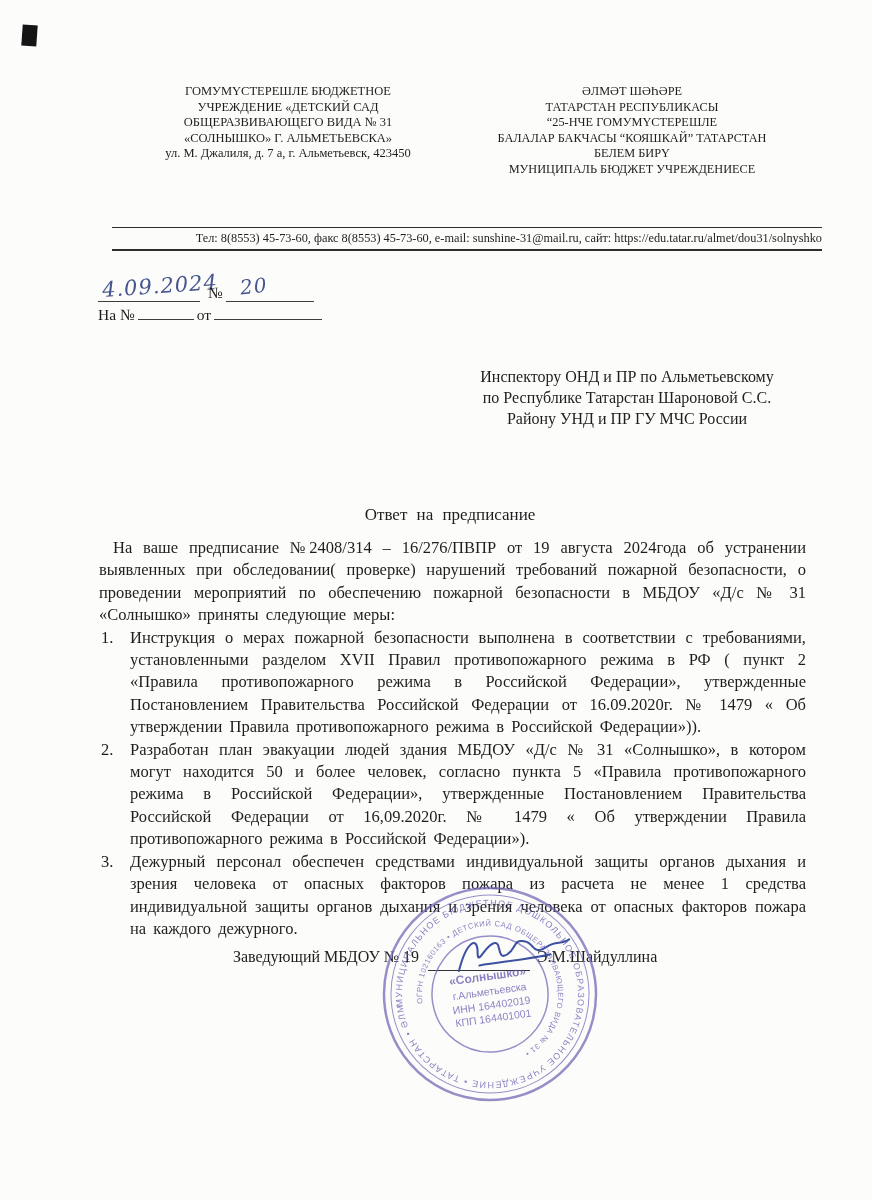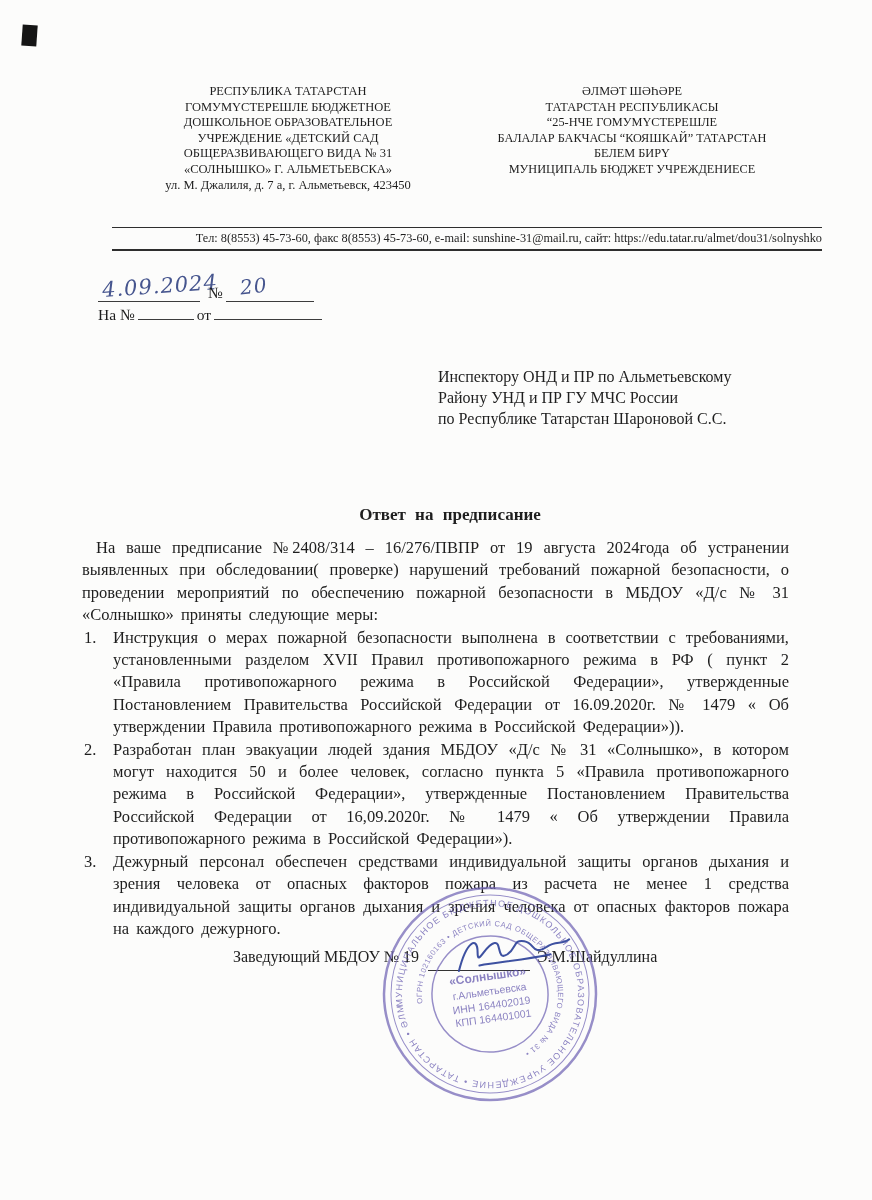--- a/index.html
+++ b/index.html
@@ -46,28 +46,28 @@
     position:absolute; left:240px; top:274px; font-size:20px;
     transform:rotate(-6deg); letter-spacing:1px;
   }
   .u-number { position:absolute; left:226px; top:301px; width:88px; height:0; border-top:1.5px solid #3c3c3c; }
   .ref-row2 { position:absolute; left:98px; top:306px; font-size:15.5px; white-space:nowrap;text-align:right; }
   .blank { display:inline-block; height:14px; border-bottom:1.5px solid #3c3c3c; vertical-align:baseline; margin:0 3px; }
   .blank-1 { width:56px; }
   .blank-2 { width:108px; }
   .recipient-block {
     position:absolute; left:438px; top:366px; width:378px;
-    text-align:left; font-size:16px; line-height:21px;
+    text-align:center; font-size:16px; line-height:21px;
   }
   .doc-title {
     position:absolute; left:136px; top:505px; width:628px;
-    text-align:center; font-size:17px; font-weight:bold; word-spacing:5px;
+    text-align:center; font-size:17px; font-weight:normal; word-spacing:5px;
   }
   .body-text {
-    position:absolute; left:82px; top:537px; width:707px;
+    position:absolute; left:99px; top:537px; width:707px;
     font-size:16.5px; line-height:22.4px; text-align:justify; word-spacing:3px;
   }
   .intro-par { text-indent:14px; }
   .list-item { position:relative; padding-left:31px; }
   .item-number { position:absolute; left:2px; top:0; }
   .signature-label { position:absolute; left:233px; top:948px; font-size:16px; }
   .signature-line { position:absolute; left:428px; top:970px; width:102px; height:0; border-top:1px solid #333; }
   .signature-name { position:absolute; left:537px; top:948px; font-size:16px; }
   .stamp {
     position:absolute; left:358px; top:862px; width:264px; height:264px;
@@ -88,23 +88,21 @@
   .scribble path { fill:none; stroke:#34489c; stroke-width:2.2; stroke-linecap:round; opacity:0.95; }
 </style>
 </head>
 <body>
 
 <div class="page">
 
   <div class="corner-mark"></div>
 
   <div class="letterhead-left">
-    <div>РЕСПУБЛИКА ТАТАРСТАН</div>
     <div>ГОМУМҮСТЕРЕШЛЕ БЮДЖЕТНОЕ</div>
-    <div>ДОШКОЛЬНОЕ ОБРАЗОВАТЕЛЬНОЕ</div>
     <div>УЧРЕЖДЕНИЕ «ДЕТСКИЙ САД</div>
     <div>ОБЩЕРАЗВИВАЮЩЕГО ВИДА № 31</div>
     <div>«СОЛНЫШКО» Г. АЛЬМЕТЬЕВСКА»</div>
     <div>ул. М. Джалиля, д. 7 а, г. Альметьевск, 423450</div>
   </div>
 
   <div class="letterhead-right">
     <div>ӘЛМӘТ ШӘҺӘРЕ</div>
     <div>ТАТАРСТАН РЕСПУБЛИКАСЫ</div>
     <div>“25-НЧЕ ГОМУМҮСТЕРЕШЛЕ</div>
@@ -122,22 +120,22 @@
   <div class="num-sign">№</div>
   <div class="hw hw-number">20</div>
   <div class="u-number"></div>
 
   <div class="ref-row2">
     <span>На  №</span><span class="blank blank-1"></span><span>от</span><span class="blank blank-2"></span>
   </div>
 
   <div class="recipient-block">
     <div>Инспектору  ОНД  и  ПР по  Альметьевскому</div>
+    <div>по  Республике Татарстан Шароновой С.С.</div>
     <div>Району  УНД   и ПР   ГУ   МЧС  России</div>
-    <div>по  Республике Татарстан Шароновой С.С.</div>
   </div>
 
   <div class="doc-title">Ответ  на  предписание</div>
 
   <div class="body-text">
     <p class="intro-par">На ваше  предписание  №2408/314 – 16/276/ПВПР   от  19 августа  2024года  об устранении  выявленных  при  обследовании( проверке)  нарушений   требований  пожарной  безопасности, о проведении    мероприятий   по  обеспечению  пожарной  безопасности  в МБДОУ «Д/с № 31 «Солнышко»  приняты  следующие  меры:</p>
     <div class="list-item">
       <span class="item-number">1.</span>
       <span>Инструкция   о мерах  пожарной  безопасности  выполнена  в соответствии  с  требованиями,  установленными  разделом XVII  Правил  противопожарного  режима  в РФ ( пункт 2  «Правила  противопожарного  режима  в Российской  Федерации», утвержденные  Постановлением  Правительства  Российской  Федерации  от   16.09.2020г. № 1479  « Об  утверждении  Правила  противопожарного  режима  в Российской  Федерации»)).</span>
     </div>

